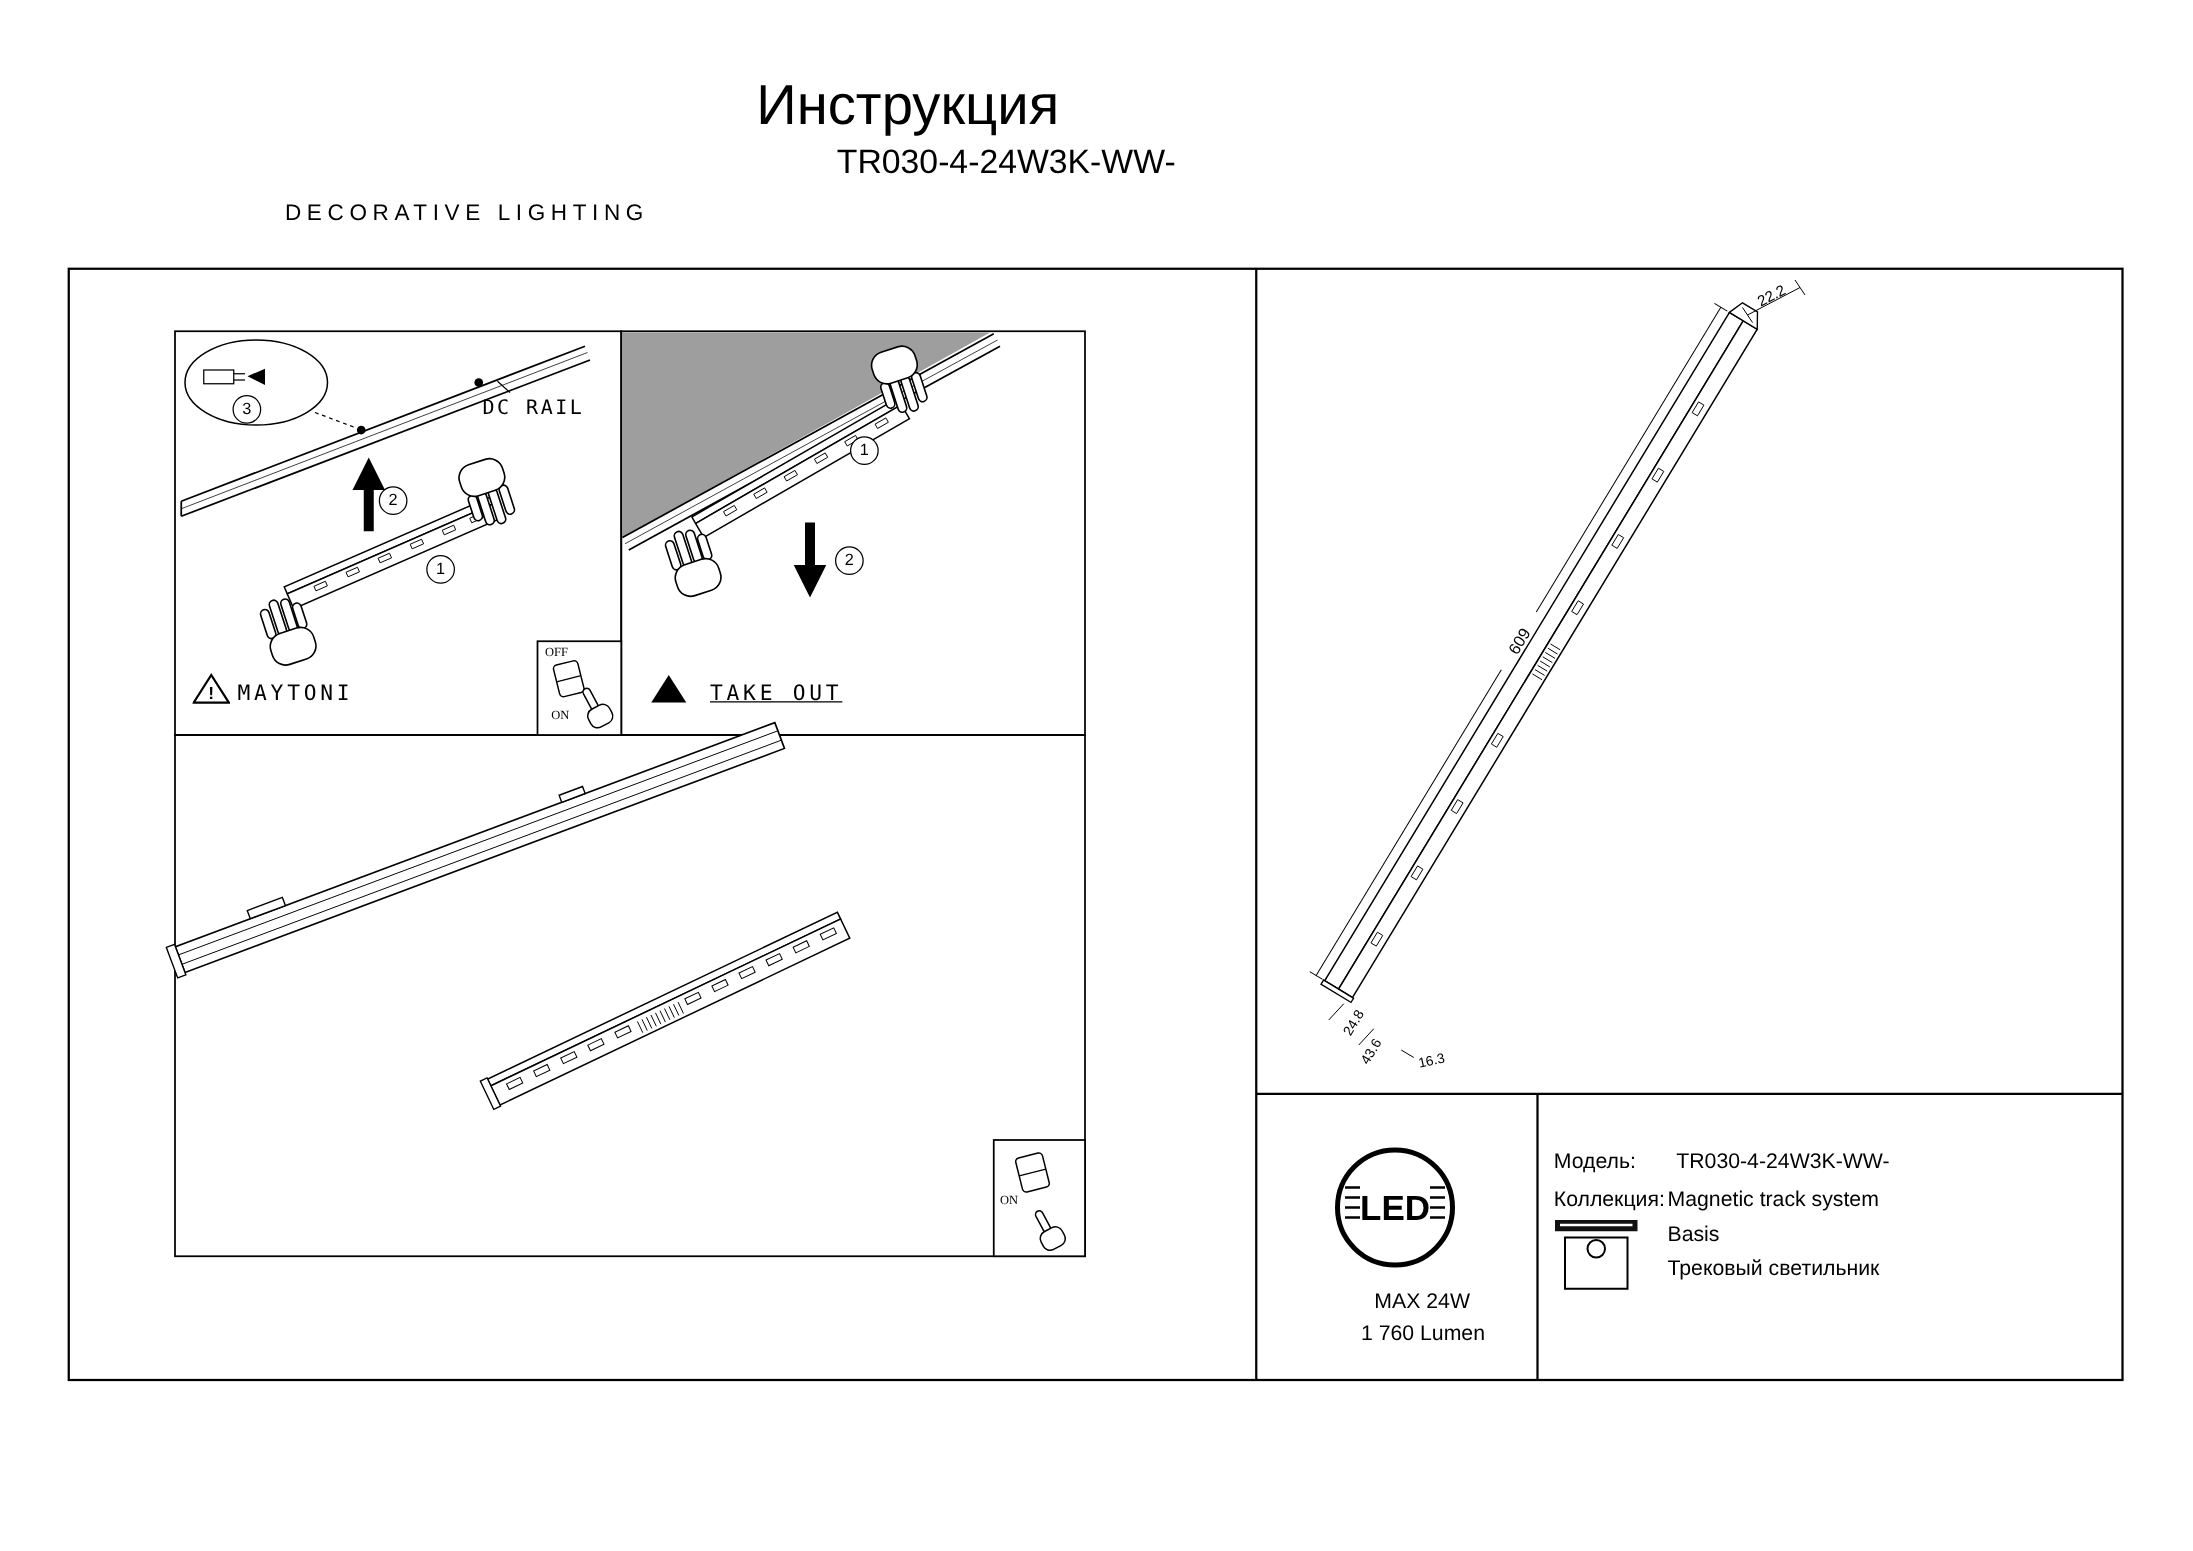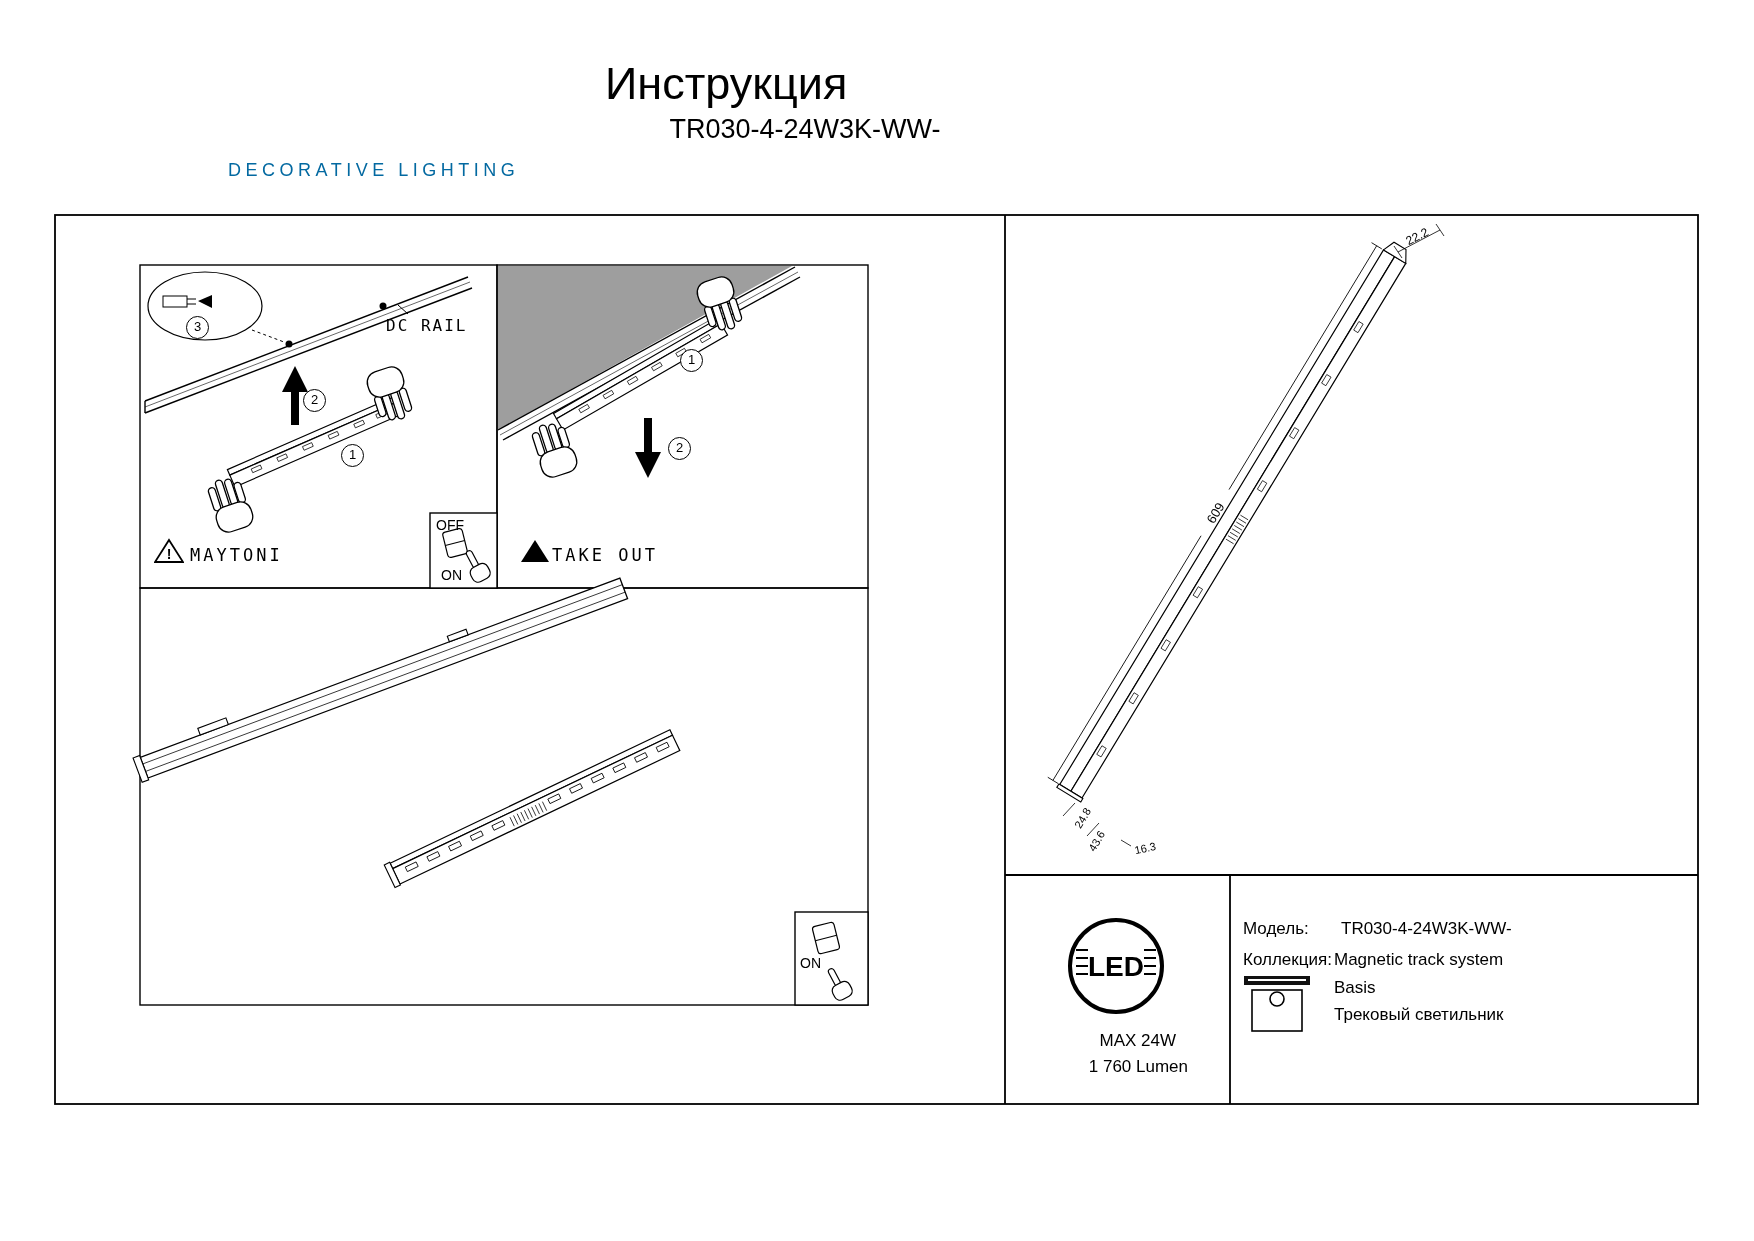--- a/index.html
+++ b/index.html
@@ -1,29 +1,29 @@
 <!DOCTYPE html>
 <html><head>
 <meta charset="utf-8">
 <style>
   html,body{margin:0;padding:0;background:#ffffff;}
   .page{position:relative;width:1754px;height:1241px;background:#fff;font-family:"Liberation Sans",sans-serif;color:#000;overflow:hidden;}
   .page > svg.art{position:absolute;left:0;top:0;}
   .abs{position:absolute;}
   .logo{position:absolute;left:52px;top:64px;font-weight:700;font-size:80px;letter-spacing:5px;line-height:1;color:#101010;white-space:nowrap;}
   .logo-dot{position:absolute;left:389px;top:0px;width:14px;height:14px;border-radius:50%;background:#7B2D6F;}
-  .logo-sub{position:absolute;left:228px;top:160px;font-size:18px;letter-spacing:4.5px;color:#0369a1;white-space:nowrap;}
+  .logo-sub{position:absolute;left:228px;top:160px;font-size:18px;letter-spacing:4.5px;color:#000000;white-space:nowrap;}
   .title{position:absolute;left:605px;top:58px;width:400px;font-size:45px;font-weight:400;margin:0;}
   .model{position:absolute;left:605px;top:114px;width:400px;text-align:center;font-size:27px;}
   .tech{font-family:"DejaVu Sans Mono",monospace;}
   .lbl-dcrail{position:absolute;left:386px;top:316px;font-size:16px;letter-spacing:2px;}
   .lbl-install{position:absolute;left:190px;top:545px;font-size:17px;letter-spacing:3px;}
-  .lbl-takeout{position:absolute;left:552px;top:545px;font-size:17px;letter-spacing:3px;}
+  .lbl-takeout{position:absolute;left:568px;top:545px;font-size:17px;letter-spacing:3px;text-decoration:underline;}
   .circ{position:absolute;width:21px;height:21px;border:1.4px solid #000;border-radius:50%;background:#fff;font-size:13px;line-height:20px;text-align:center;}
-  .swlbl{position:absolute;font-size:14px;font-family:Liberation Sans, sans-serif;}
+  .swlbl{position:absolute;font-size:10px;font-family:Liberation Serif, serif;}
   .spec-text{position:absolute;font-size:17px;white-space:nowrap;}
   .center{text-align:right;}
   svg text{font-family:"Liberation Sans",sans-serif;fill:#000;}
   .hand rect{fill:#fff;stroke:#000;stroke-width:1.3px;}
   .hand-s rect{fill:#fff;stroke:#000;stroke-width:1.2px;}
 </style>
 </head>
 <body>
 
 <div class="page">

